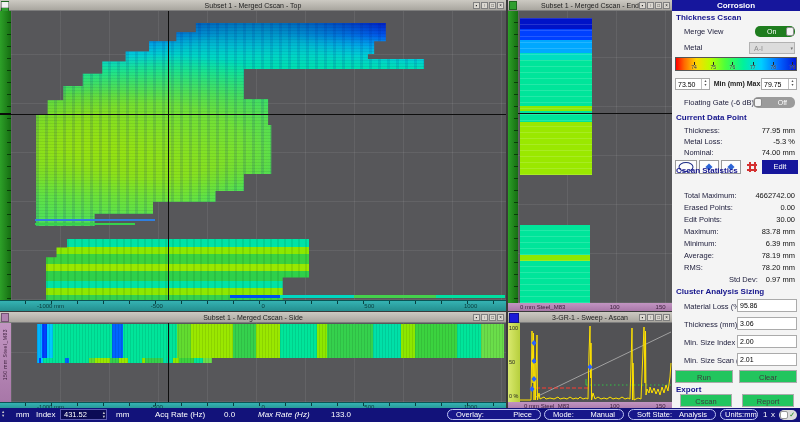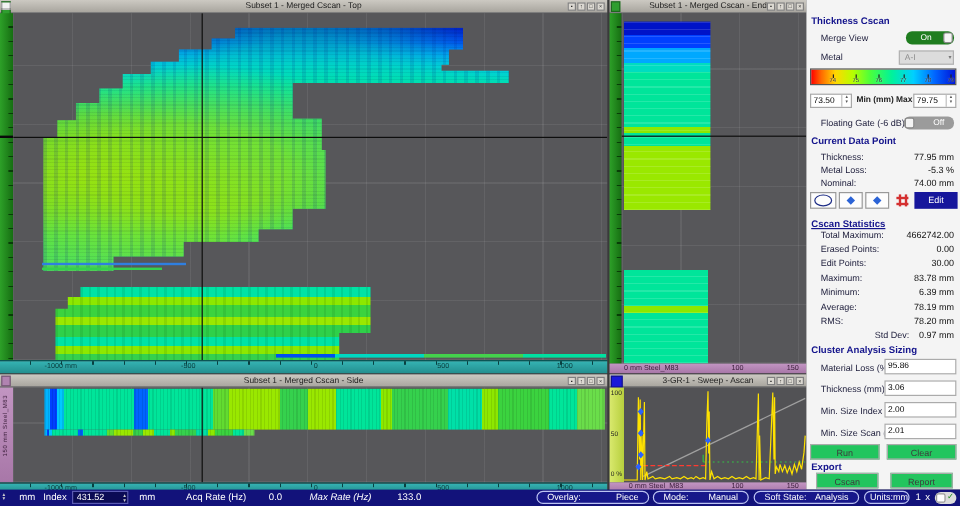--- a/index.html
+++ b/index.html
@@ -262,20 +262,21 @@
       </svg>
     </div>
     <div class="abs ruler-purple" style="left:0;top:90px;width:164px;height:8px;">
       <span style="left:16px;">0 mm Steel_M83</span>
       <span style="left:62%;">100</span>
       <span style="left:90%;">150</span>
     </div>
   </div>
 
   <div id="panel">
+    <div class="ptitle">Corrosion</div>
 
     <div class="phead" style="top:13px;">Thickness Cscan</div>
 
     <div class="plabel" style="top:27px;">Merge View</div>
     <div class="toggle" style="right:5px;top:26px;width:40px;background:#1f7d1f;">
       <span style="position:absolute;left:12px;top:0;line-height:11px;">On</span>
       <span class="knob" style="right:1px;"></span>
     </div>
 
     <div class="plabel" style="top:43px;">Metal</div>
@@ -332,21 +333,21 @@
         </div>
       <div class="toolbtn" style="left:49px;width:20px;">
           <span class="diamond"></span>
         </div>
       <div class="toolbtn" style="left:71px;width:17px;border:0;background:transparent;">
           <span class="redgrid"></span>
         </div>
       <div class="navybtn" style="left:90px;top:0;width:36px;height:14px;line-height:14px;">Edit</div>
     </div>
 
-    <div class="phead" style="top:182px;text-decoration:underline;">Cscan Statistics</div>
+    <div class="phead" style="top:166px;">Cscan Statistics</div>
     <div class="plabel" style="top:191px;">Total Maximum:</div>
     <div class="pvalue" style="top:191px;">4662742.00</div>
     <div class="plabel" style="top:203px;">Erased Points:</div>
     <div class="pvalue" style="top:203px;">0.00</div>
     <div class="plabel" style="top:215px;">Edit Points:</div>
     <div class="pvalue" style="top:215px;">30.00</div>
     <div class="plabel" style="top:227px;">Maximum:</div>
     <div class="pvalue" style="top:227px;">83.78 mm</div>
     <div class="plabel" style="top:239px;">Minimum:</div>
     <div class="pvalue" style="top:239px;">6.39 mm</div>

